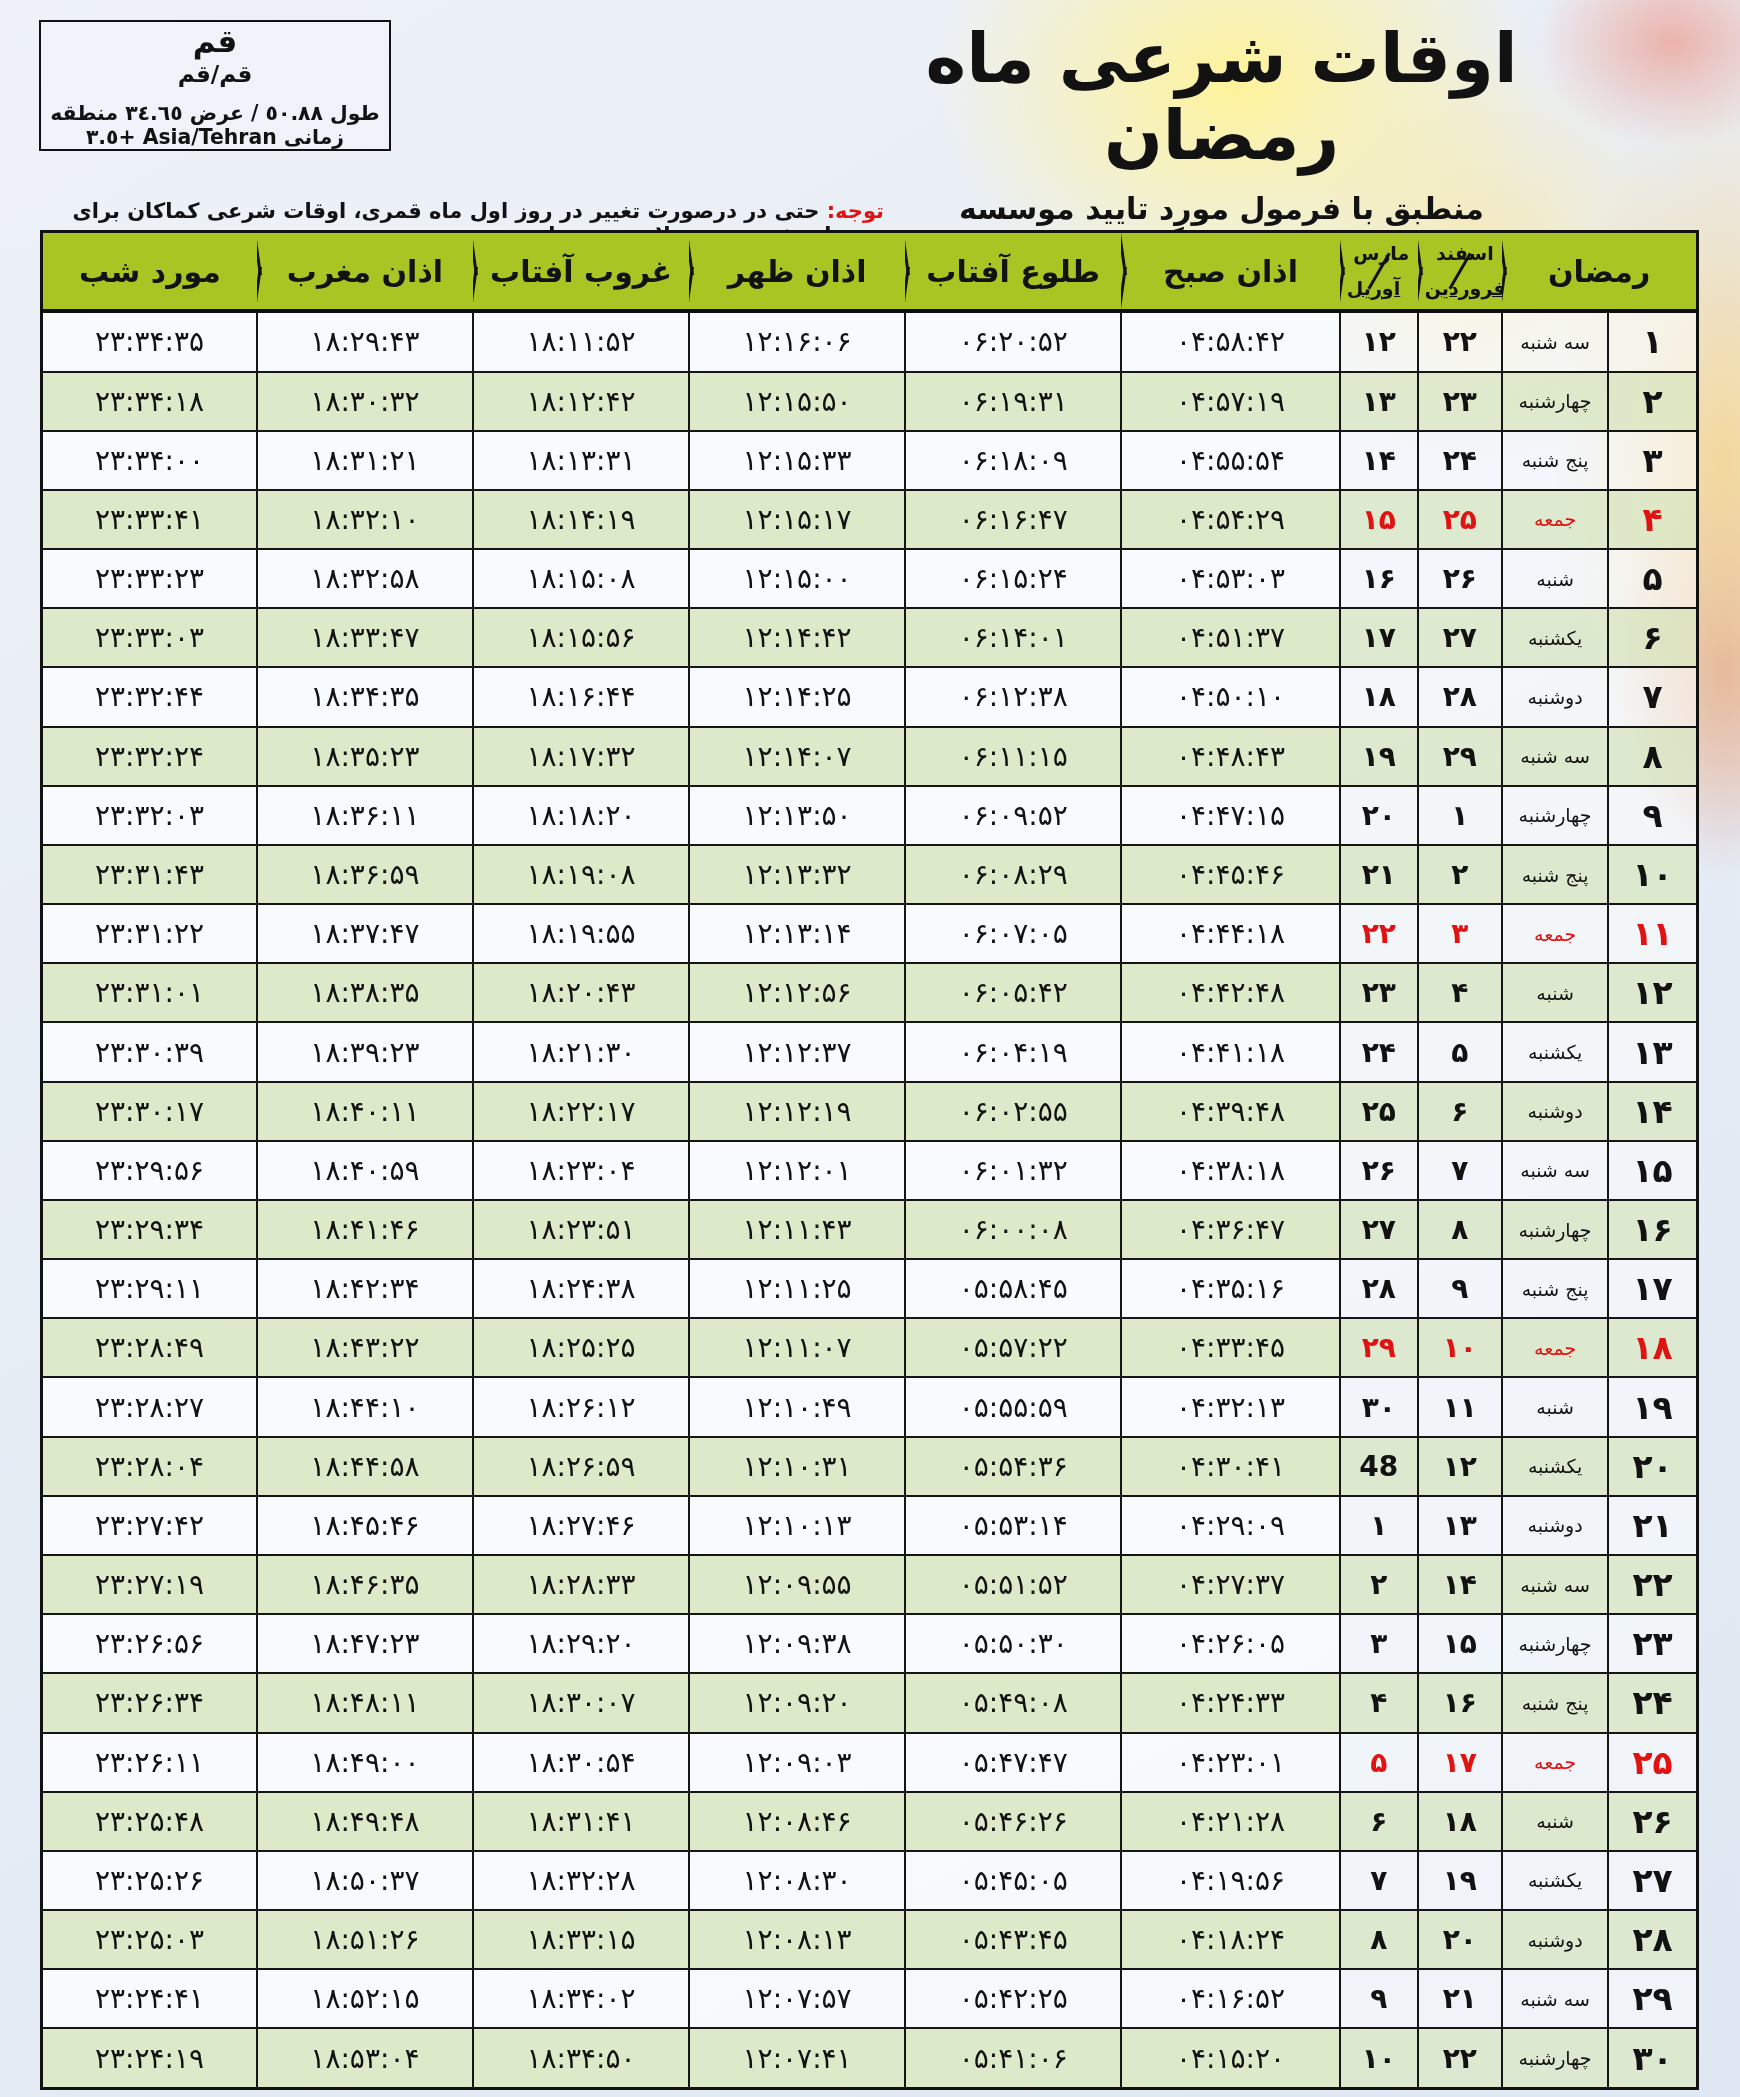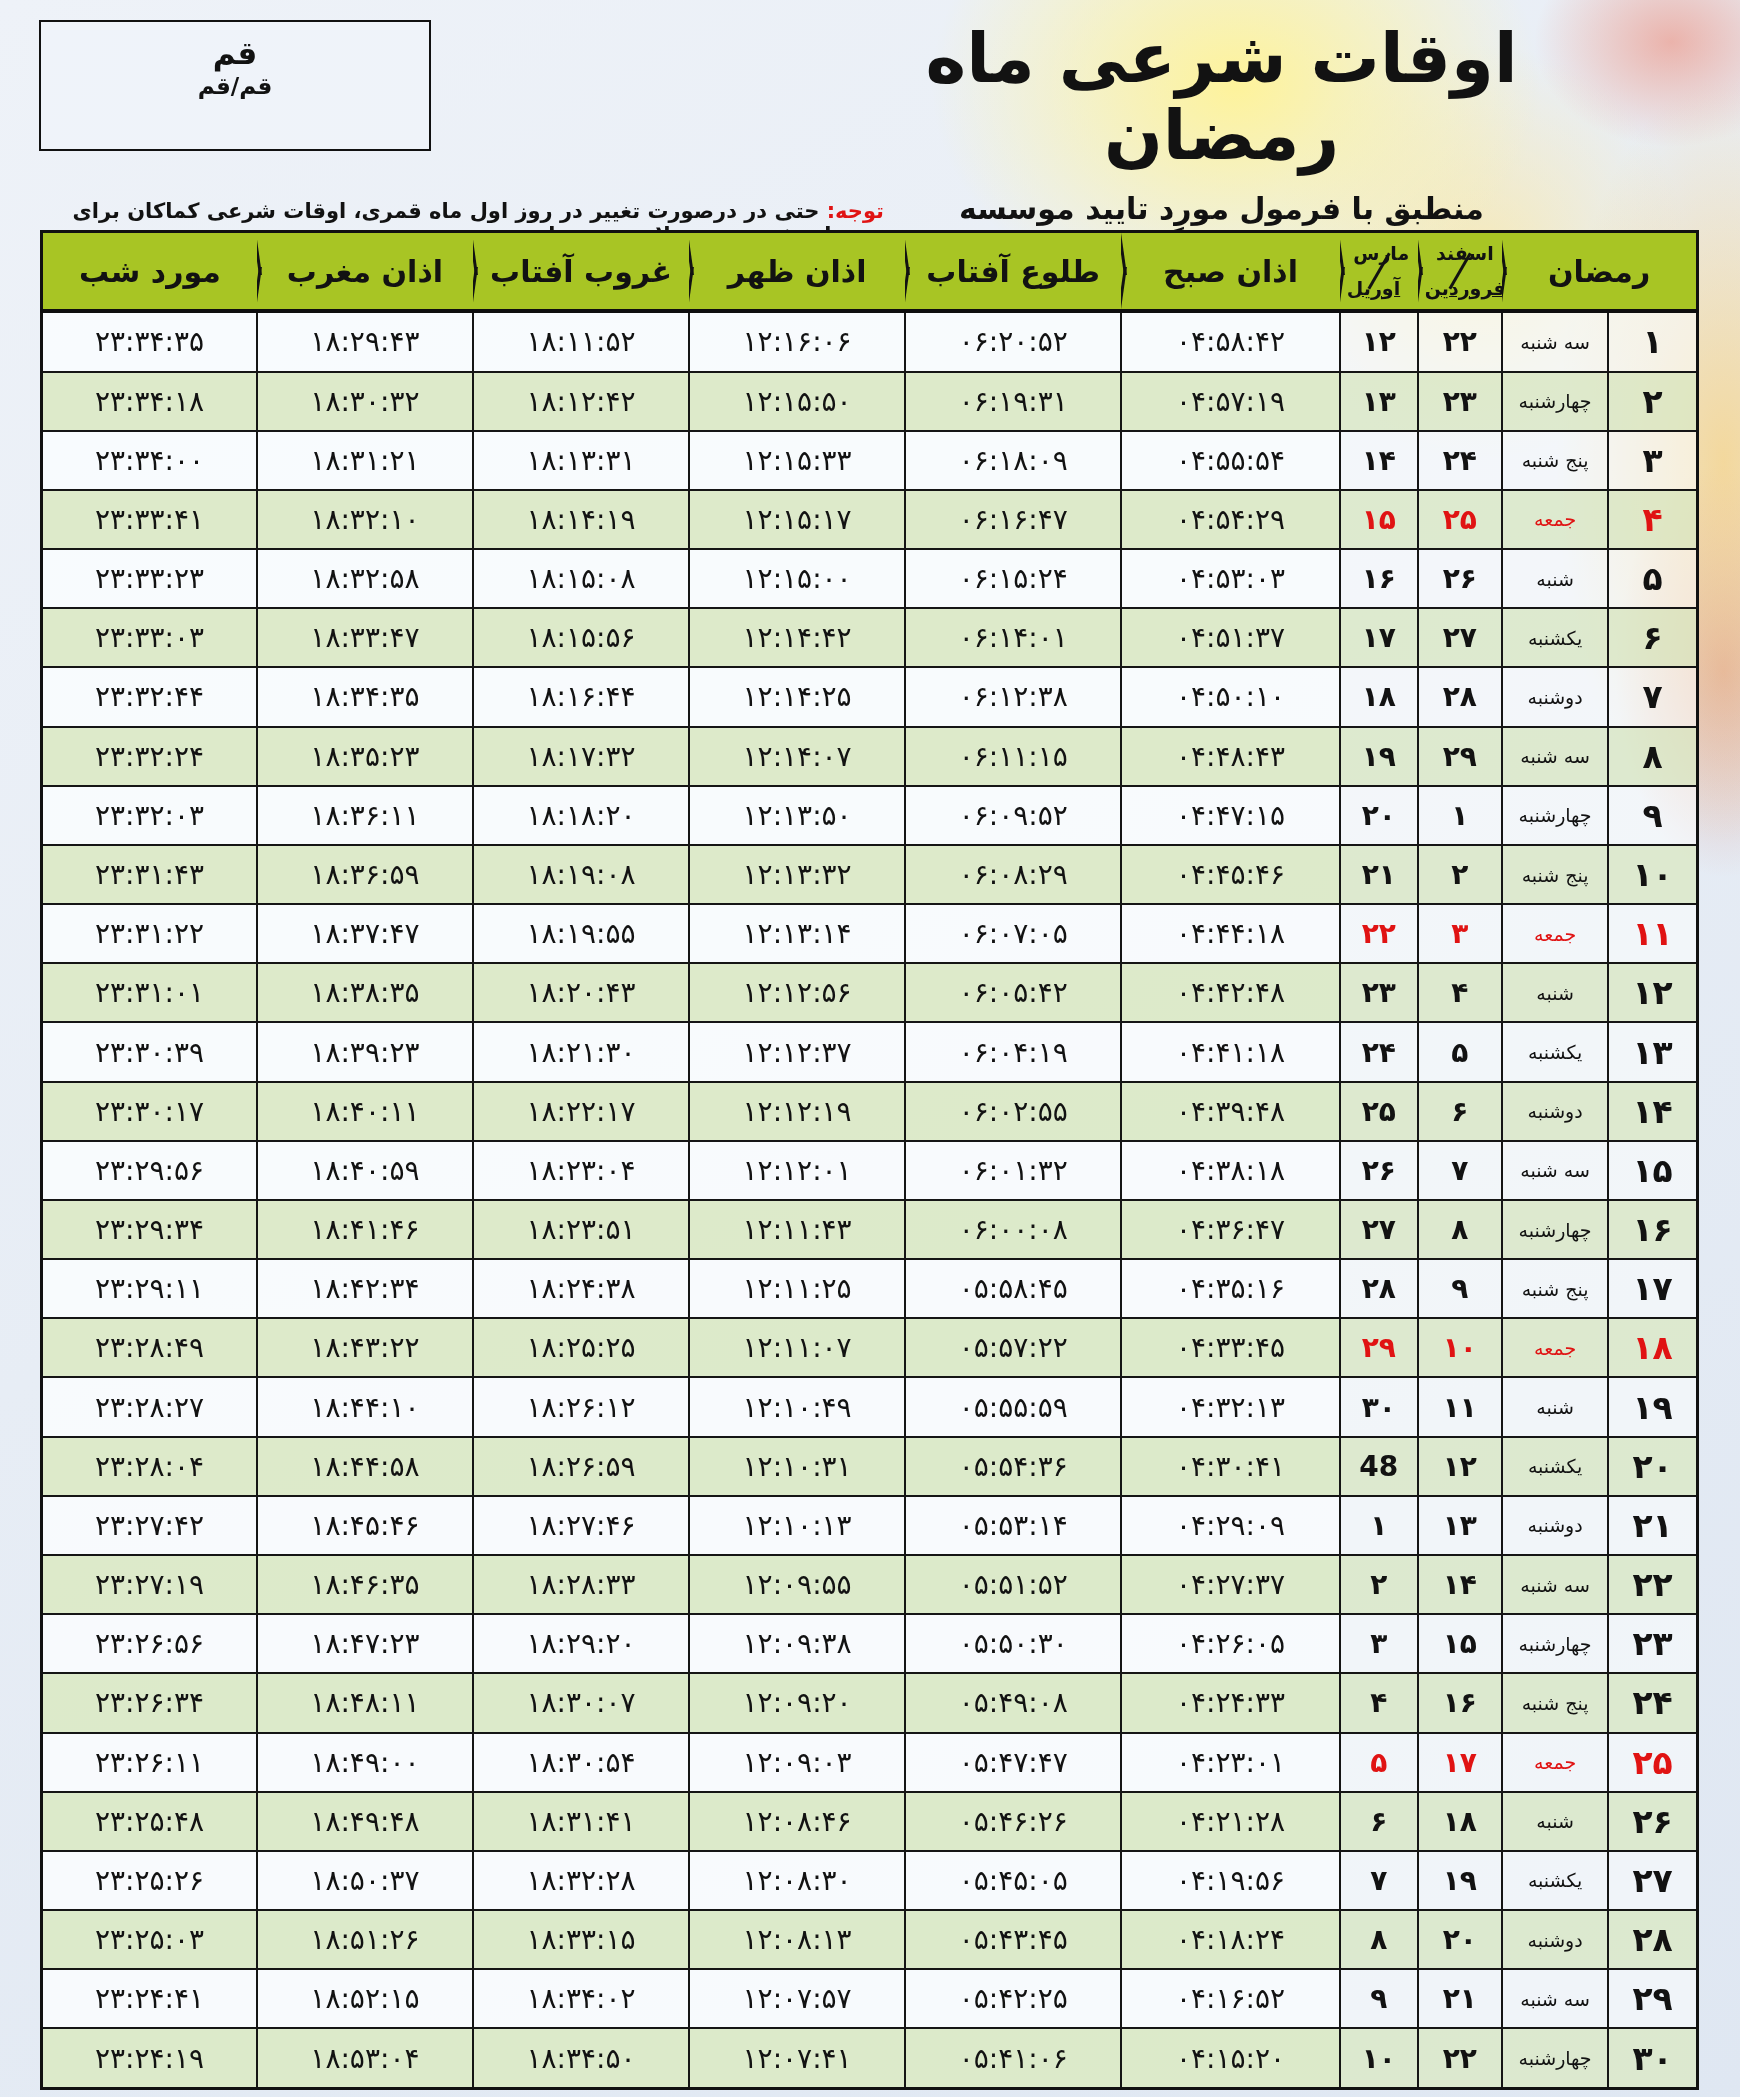--- a/index.html
+++ b/index.html
@@ -10,23 +10,23 @@
       radial-gradient(435px 337px at 71% 4%, rgba(255,243,150,0.95), rgba(255,243,150,0) 70%),
       radial-gradient(183px 140px at 96% 2%, rgba(236,130,110,0.55), rgba(236,130,110,0) 75%),
       radial-gradient(232px 533px at 99% 22%, rgba(250,205,110,0.65), rgba(250,205,110,0) 72%),
       radial-gradient(154px 295px at 99% 32%, rgba(214,92,66,0.40), rgba(214,92,66,0) 70%),
       radial-gradient(295px 295px at 85% 12%, rgba(255,230,140,0.55), rgba(255,230,140,0) 70%),
       linear-gradient(150deg,#eef2f8 0%,#e7edf5 45%,#dfe7f2 100%);
     color:#121212;
   }
   
   .info-box{
-    position:absolute; left:39px; top:19.7px; width:392px; height:131px;
+    position:absolute; left:39px; top:19.7px; width:352px; height:131px;
     border:2.8px solid #111; background:rgba(240,244,250,0.78);
-    direction:rtl; text-align:center; box-sizing:border-box; padding-top:13px;
+    direction:rtl; text-align:center; box-sizing:border-box; padding-top:1px;
   }
   .info-city{font-size:31px; font-weight:bold; line-height:1.2;}
   .info-region{font-size:23px; font-weight:bold; line-height:1.3;}
   .info-coords{font-size:20.4px; font-weight:bold; margin-top:11.2px;}
   .title-block{
     position:absolute; top:4.2px; right:186px; width:667px;
     direction:rtl; text-align:center;
   }
   .main-title{font-size:69px; font-weight:bold; margin:16px; line-height:1.12; letter-spacing:-1.4px;}
   .sub-title{font-size:30px; font-weight:bold; margin-top:7px;}
@@ -70,20 +70,21 @@
   tr.friday .c-day, tr.friday .c-week, tr.friday .c-num{color:#e01313;}
 </style>
 </head>
 <body>
 
 <div class="page">
 
   <div class="info-box">
     <div class="info-city">قم</div>
     <div class="info-region">قم/قم</div>
+    <div class="info-coords">طول ٥٠.٨٨ / عرض ٣٤.٦٥ منطقه زمانی Asia/Tehran +٣.٥</div>
   </div>
 
   <div class="title-block">
     <h1 class="main-title">اوقات شرعی ماه رمضان</h1>
     <div class="sub-title">منطبق با فرمول مورد تایید موسسه ژئوفیزیک دانشگاه تهران</div>
     <div class="years-line">١٤٠٢ شمسی | ١٤٤٥ قمری | ٢٠٢٤ میلادی</div>
   </div>
 
   <div class="notice"><span class="notice-label">توجه:</span><span> حتی در درصورت تغییر در روز اول ماه قمری، اوقات شرعی کماکان برای روزهای شمسی و میلادی معتبر است.</span></div>
 

